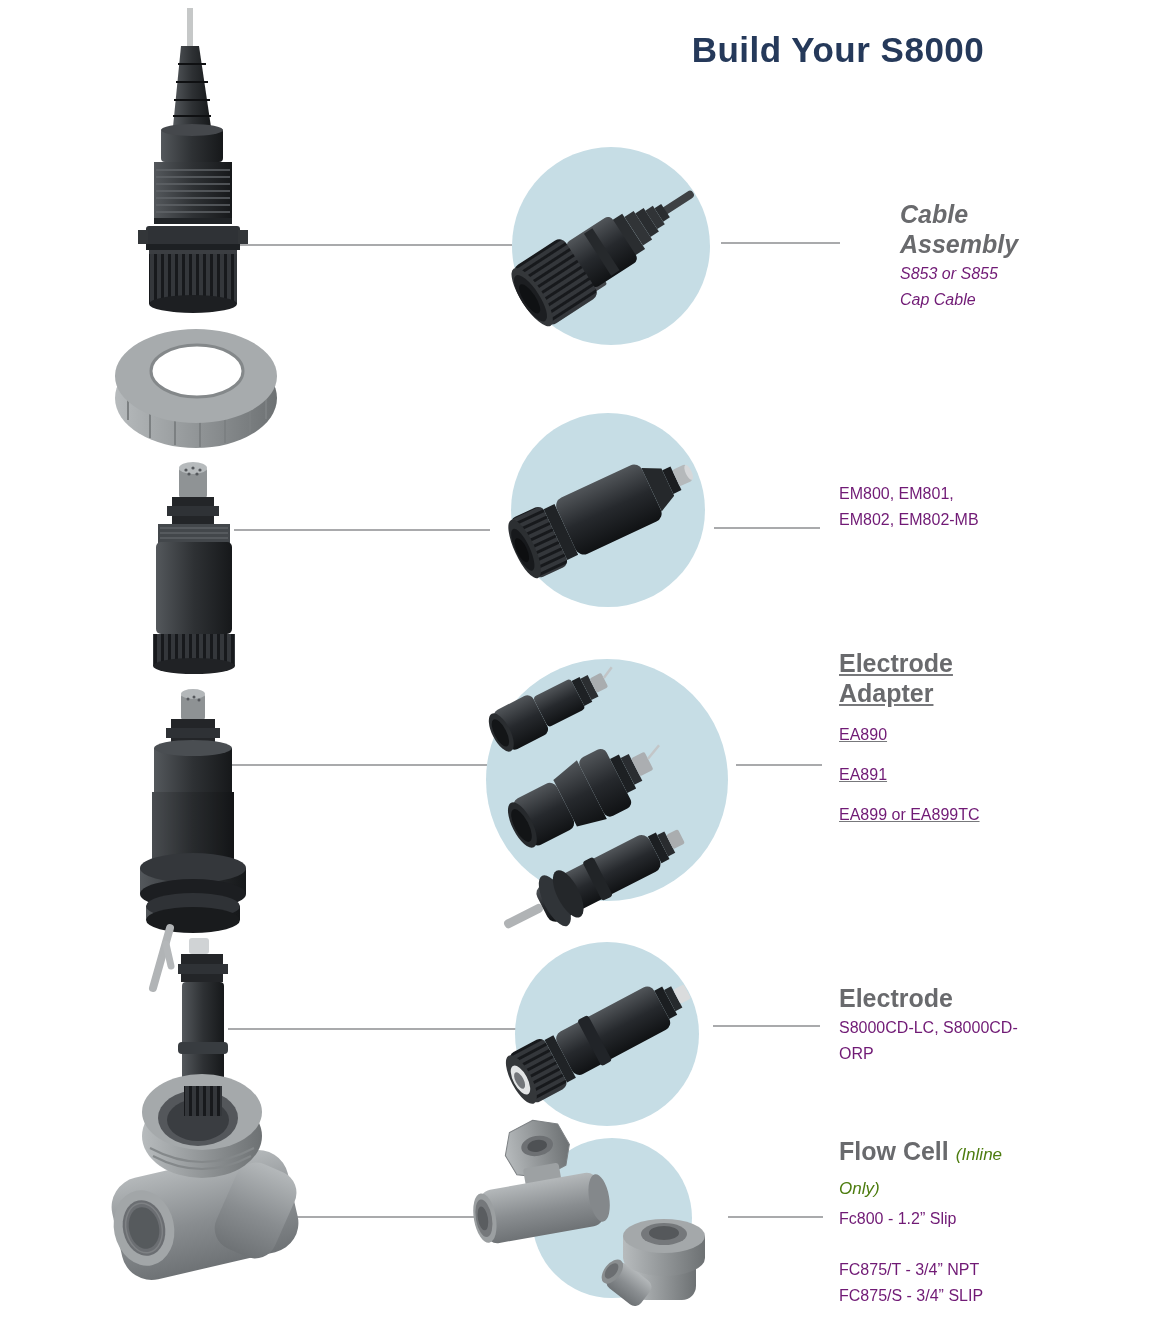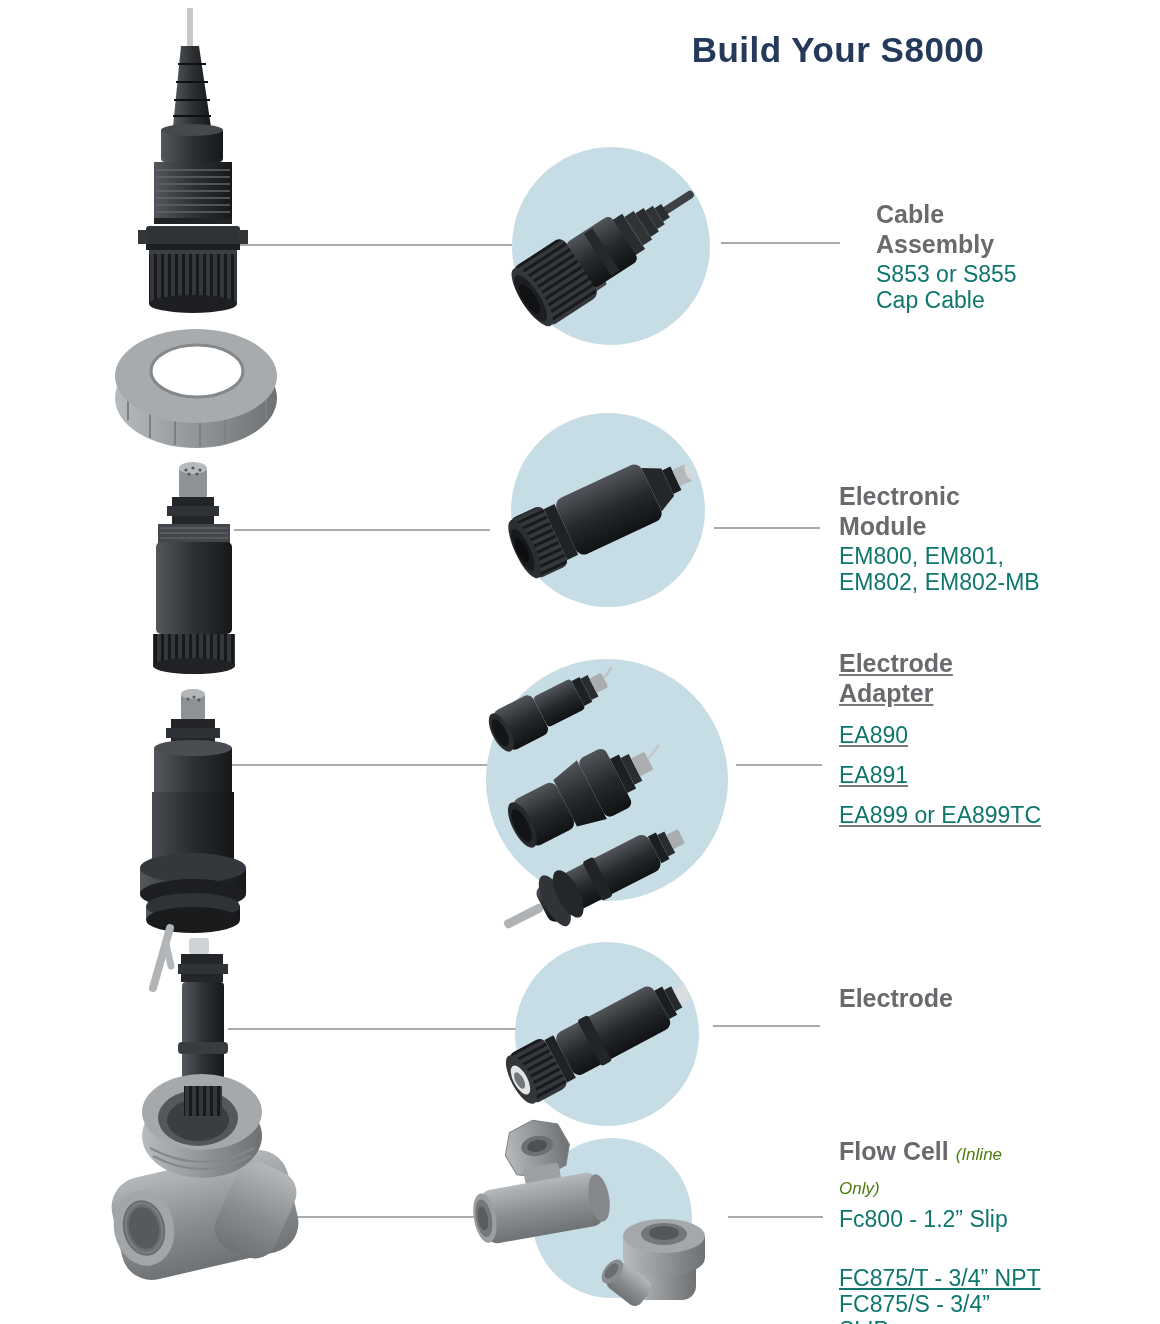--- a/index.html
+++ b/index.html
@@ -3,28 +3,28 @@
 <meta charset="utf-8">
 <style>
   html,body{margin:0;padding:0;background:#ffffff;}
   #page{position:relative;width:1044px;height:1324px;background:#ffffff;overflow:hidden;
         font-family:"Liberation Sans",sans-serif;}
   #art{position:absolute;left:0;top:0;}
   .title{position:absolute;left:578px;top:26px;width:520px;text-align:center;
          color:#25395a;font-weight:bold;font-size:35px;line-height:48px;letter-spacing:0.5px;}
   .label-block{position:absolute;color:#77787b;}
   .part-heading{font-size:25px;font-weight:bold;color:#696a6d;line-height:30px;margin:0 0 2px 0;}
-  .part-line{font-size:23px;color:#0f766e;line-height:26px;}
-  .lb-1{left:876px;top:199px;}
+  .part-line{font-size:16px;color:#701a75;line-height:26px;}
+  .lb-1{left:900px;top:199px;font-style:italic;}
   .lb-2{left:839px;top:481px;}
   .lb-3{left:839px;top:648px;text-decoration:underline;}
   .lb-4{left:839px;top:983px;}
   .lb-5{left:839px;top:1136px;}
   .lb-3 .part-line{margin-top:14px;}
-  .lb-5 .gap{margin-top:33px;text-decoration:underline;}
+  .lb-5 .gap{margin-top:25px;}
   .heading-note{font-size:17px;font-style:italic;font-weight:normal;color:#4d7c0f;margin-left:7px;}
 </style>
 </head>
 <body>
 
 <div id="page">
 
   <svg id="art" width="1160" height="1324" viewBox="0 0 1160 1324">
     <defs>
       <linearGradient id="gV" x1="0" y1="0" x2="1" y2="0">
@@ -319,34 +319,34 @@
     <div>Build Your S8000</div>
   </div>
 
   <div class="label-block lb-1">
     <div class="part-heading">Cable Assembly</div>
     <div class="part-line">S853 or S855</div>
     <div class="part-line">Cap Cable</div>
   </div>
 
   <div class="label-block lb-2">
-    <div class="part-heading">Electronic Module</div>
     <div class="part-line">EM800, EM801,</div>
     <div class="part-line">EM802, EM802-MB</div>
   </div>
 
   <div class="label-block lb-3">
     <div class="part-heading">Electrode Adapter</div>
     <div class="part-line">EA890</div>
     <div class="part-line">EA891</div>
     <div class="part-line">EA899 or EA899TC</div>
   </div>
 
   <div class="label-block lb-4">
     <div class="part-heading">Electrode</div>
+    <div class="part-line">S8000CD-LC, S8000CD-ORP</div>
   </div>
 
   <div class="label-block lb-5">
     <div class="part-heading">
       <span>Flow Cell</span><span class="heading-note">(Inline Only)</span>
     </div>
     <div class="part-line">Fc800 - 1.2” Slip</div>
     <div class="part-line gap">FC875/T - 3/4” NPT</div>
     <div class="part-line">FC875/S - 3/4” SLIP</div>
   </div>

